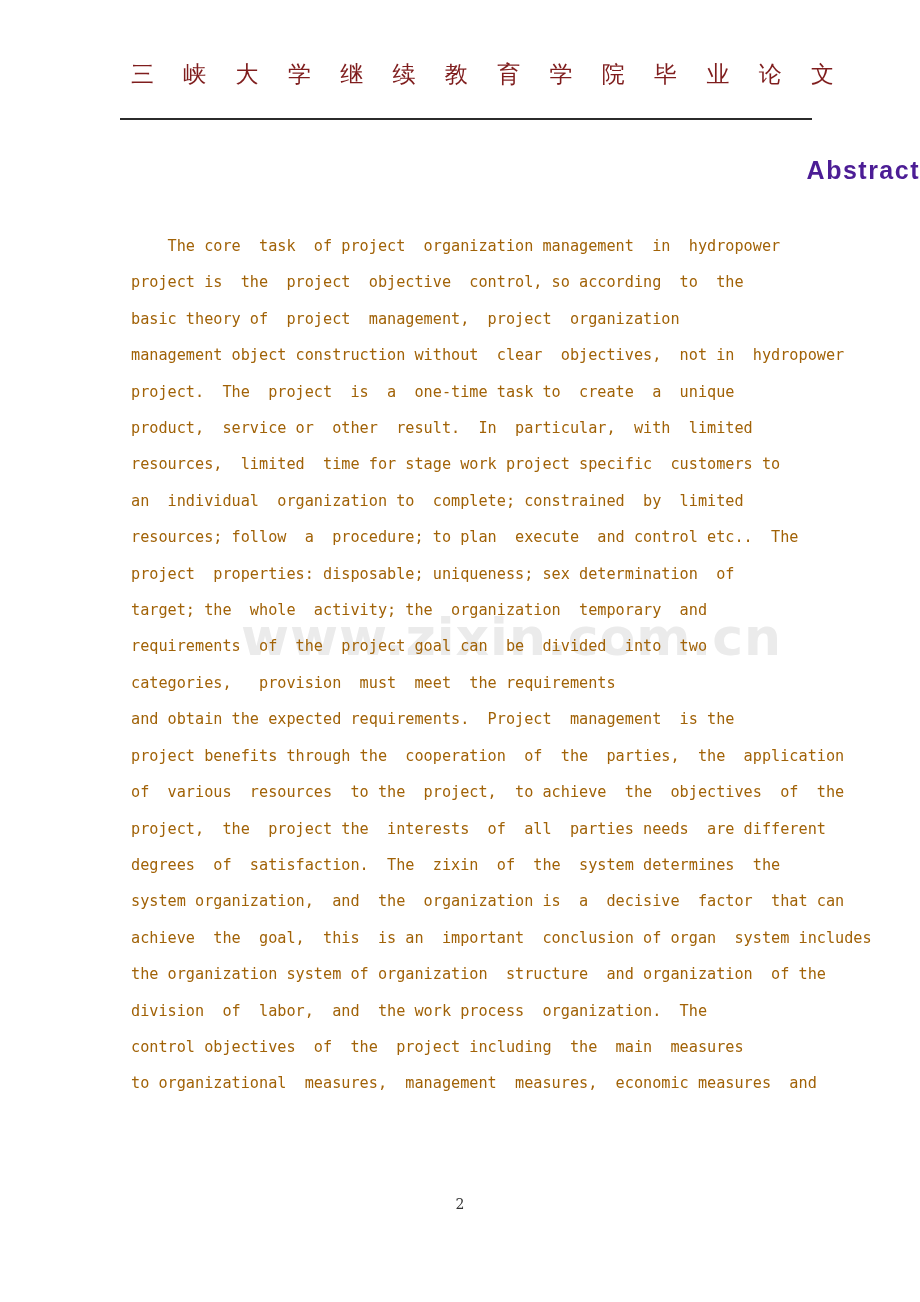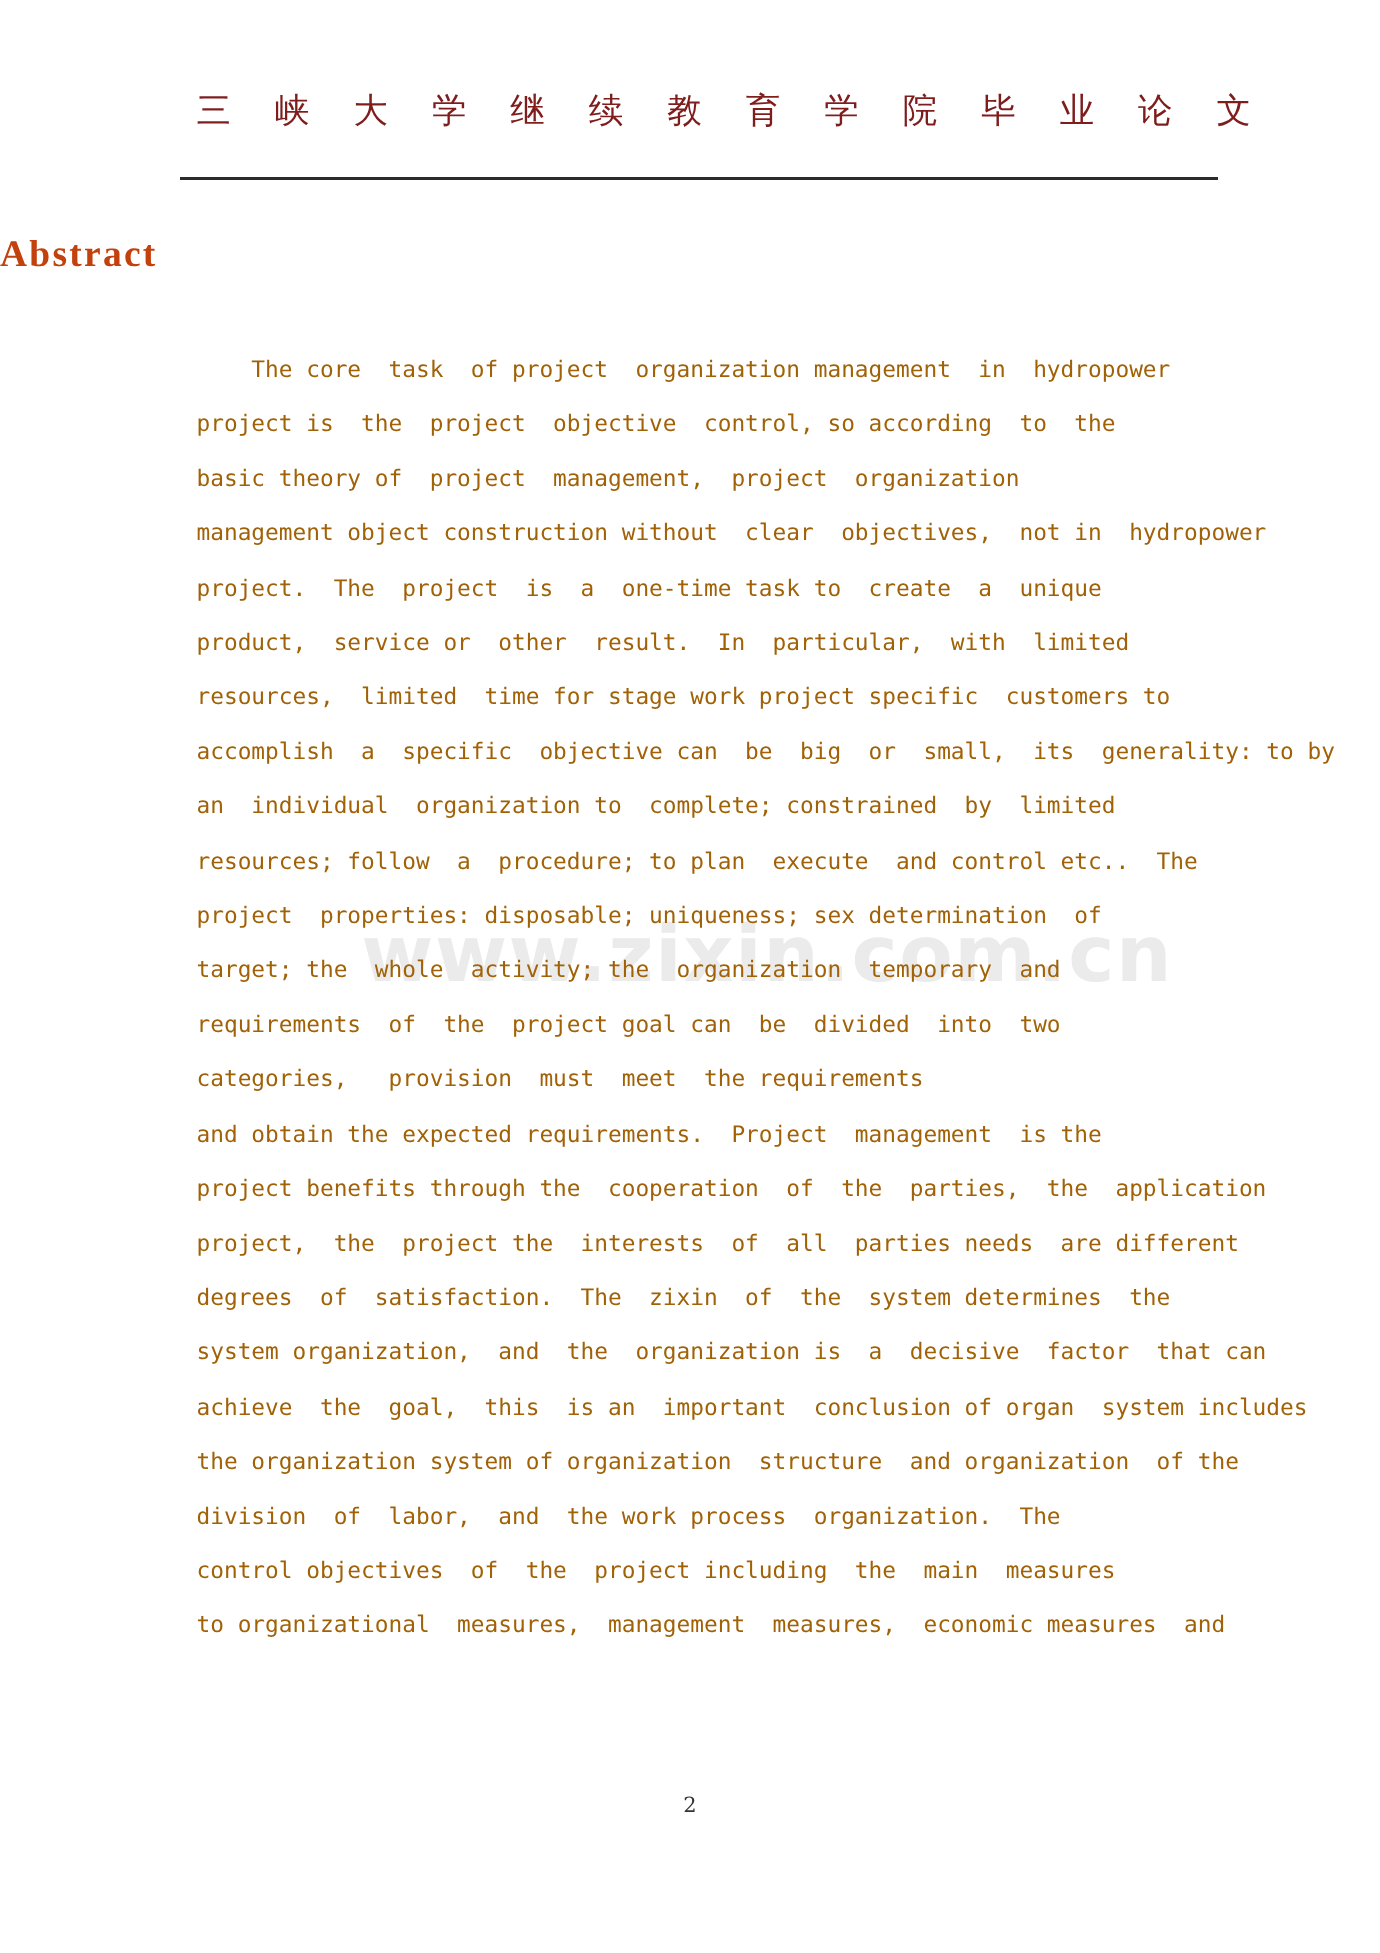--- a/index.html
+++ b/index.html
@@ -72,26 +72,26 @@
     left: 0;
     top: 0;
     width: 920px;
     z-index: 1;
   }
   .abstract-title {
     position: absolute;
     left: 0;
     top: 156px;
     width: 920px;
-    text-align: left;
-    font-family: Liberation Serif, serif;
+    text-align: right;
+    font-family: Liberation Sans, sans-serif;
     font-size: 25px;
     font-weight: bold;
     letter-spacing: 1.5px;
-    color: #c2410c;
+    color: #4c1d95;
   }
 
   .body-text {
     position: absolute;
     left: 131px;
     top: 228px;
     width: 680px;
   }
   .body-line {
     font-family: "DejaVu Sans Mono", "Liberation Mono", monospace;
@@ -131,29 +131,29 @@
     <div class="abstract-title">Abstract</div>
 
     <div class="body-text">
       <div class="body-line">    The core  task  of project  organization management  in  hydropower</div>
       <div class="body-line">project is  the  project  objective  control, so according  to  the</div>
       <div class="body-line">basic theory of  project  management,  project  organization</div>
       <div class="body-line">management object construction without  clear  objectives,  not in  hydropower</div>
       <div class="body-line">project.  The  project  is  a  one-time task to  create  a  unique</div>
       <div class="body-line">product,  service or  other  result.  In  particular,  with  limited</div>
       <div class="body-line">resources,  limited  time for stage work project specific  customers to</div>
-      <div class="body-line">accomplish  a  specific  objective can  be  big  or  small,  its  generality: to by</div>
       <div class="body-line">an  individual  organization to  complete; constrained  by  limited</div>
       <div class="body-line">resources; follow  a  procedure; to plan  execute  and control etc..  The</div>
       <div class="body-line">project  properties: disposable; uniqueness; sex determination  of</div>
       <div class="body-line">target; the  whole  activity; the  organization  temporary  and</div>
       <div class="body-line">requirements  of  the  project goal can  be  divided  into  two</div>
       <div class="body-line">categories,   provision  must  meet  the requirements</div>
       <div class="body-line">and obtain the expected requirements.  Project  management  is the</div>
       <div class="body-line">project benefits through the  cooperation  of  the  parties,  the  application</div>
+      <div class="body-line">of  various  resources  to the  project,  to achieve  the  objectives  of  the</div>
       <div class="body-line">project,  the  project the  interests  of  all  parties needs  are different</div>
       <div class="body-line">degrees  of  satisfaction.  The  zixin  of  the  system determines  the</div>
       <div class="body-line">system organization,  and  the  organization is  a  decisive  factor  that can</div>
       <div class="body-line">achieve  the  goal,  this  is an  important  conclusion of organ  system includes</div>
       <div class="body-line">the organization system of organization  structure  and organization  of the</div>
       <div class="body-line">division  of  labor,  and  the work process  organization.  The</div>
       <div class="body-line">control objectives  of  the  project including  the  main  measures</div>
       <div class="body-line">to organizational  measures,  management  measures,  economic measures  and</div>
     </div>
 

